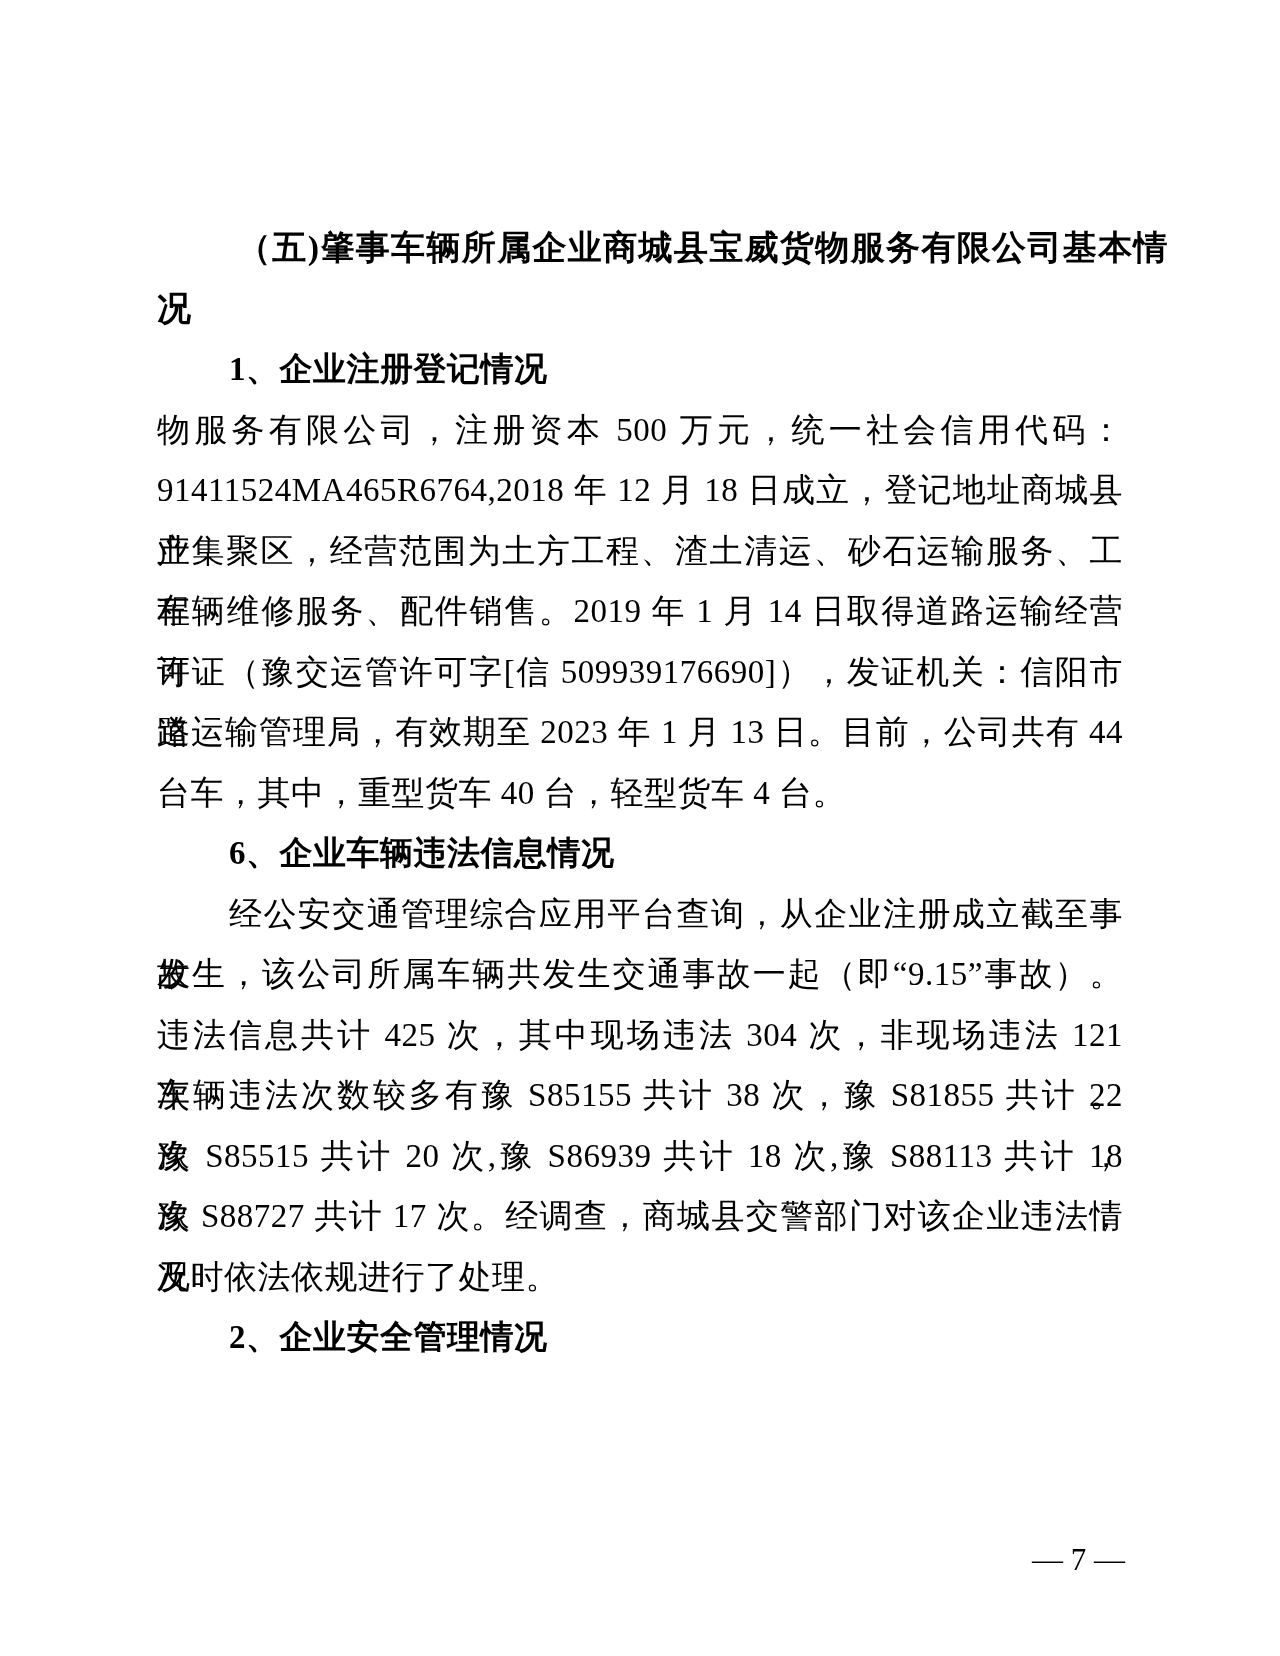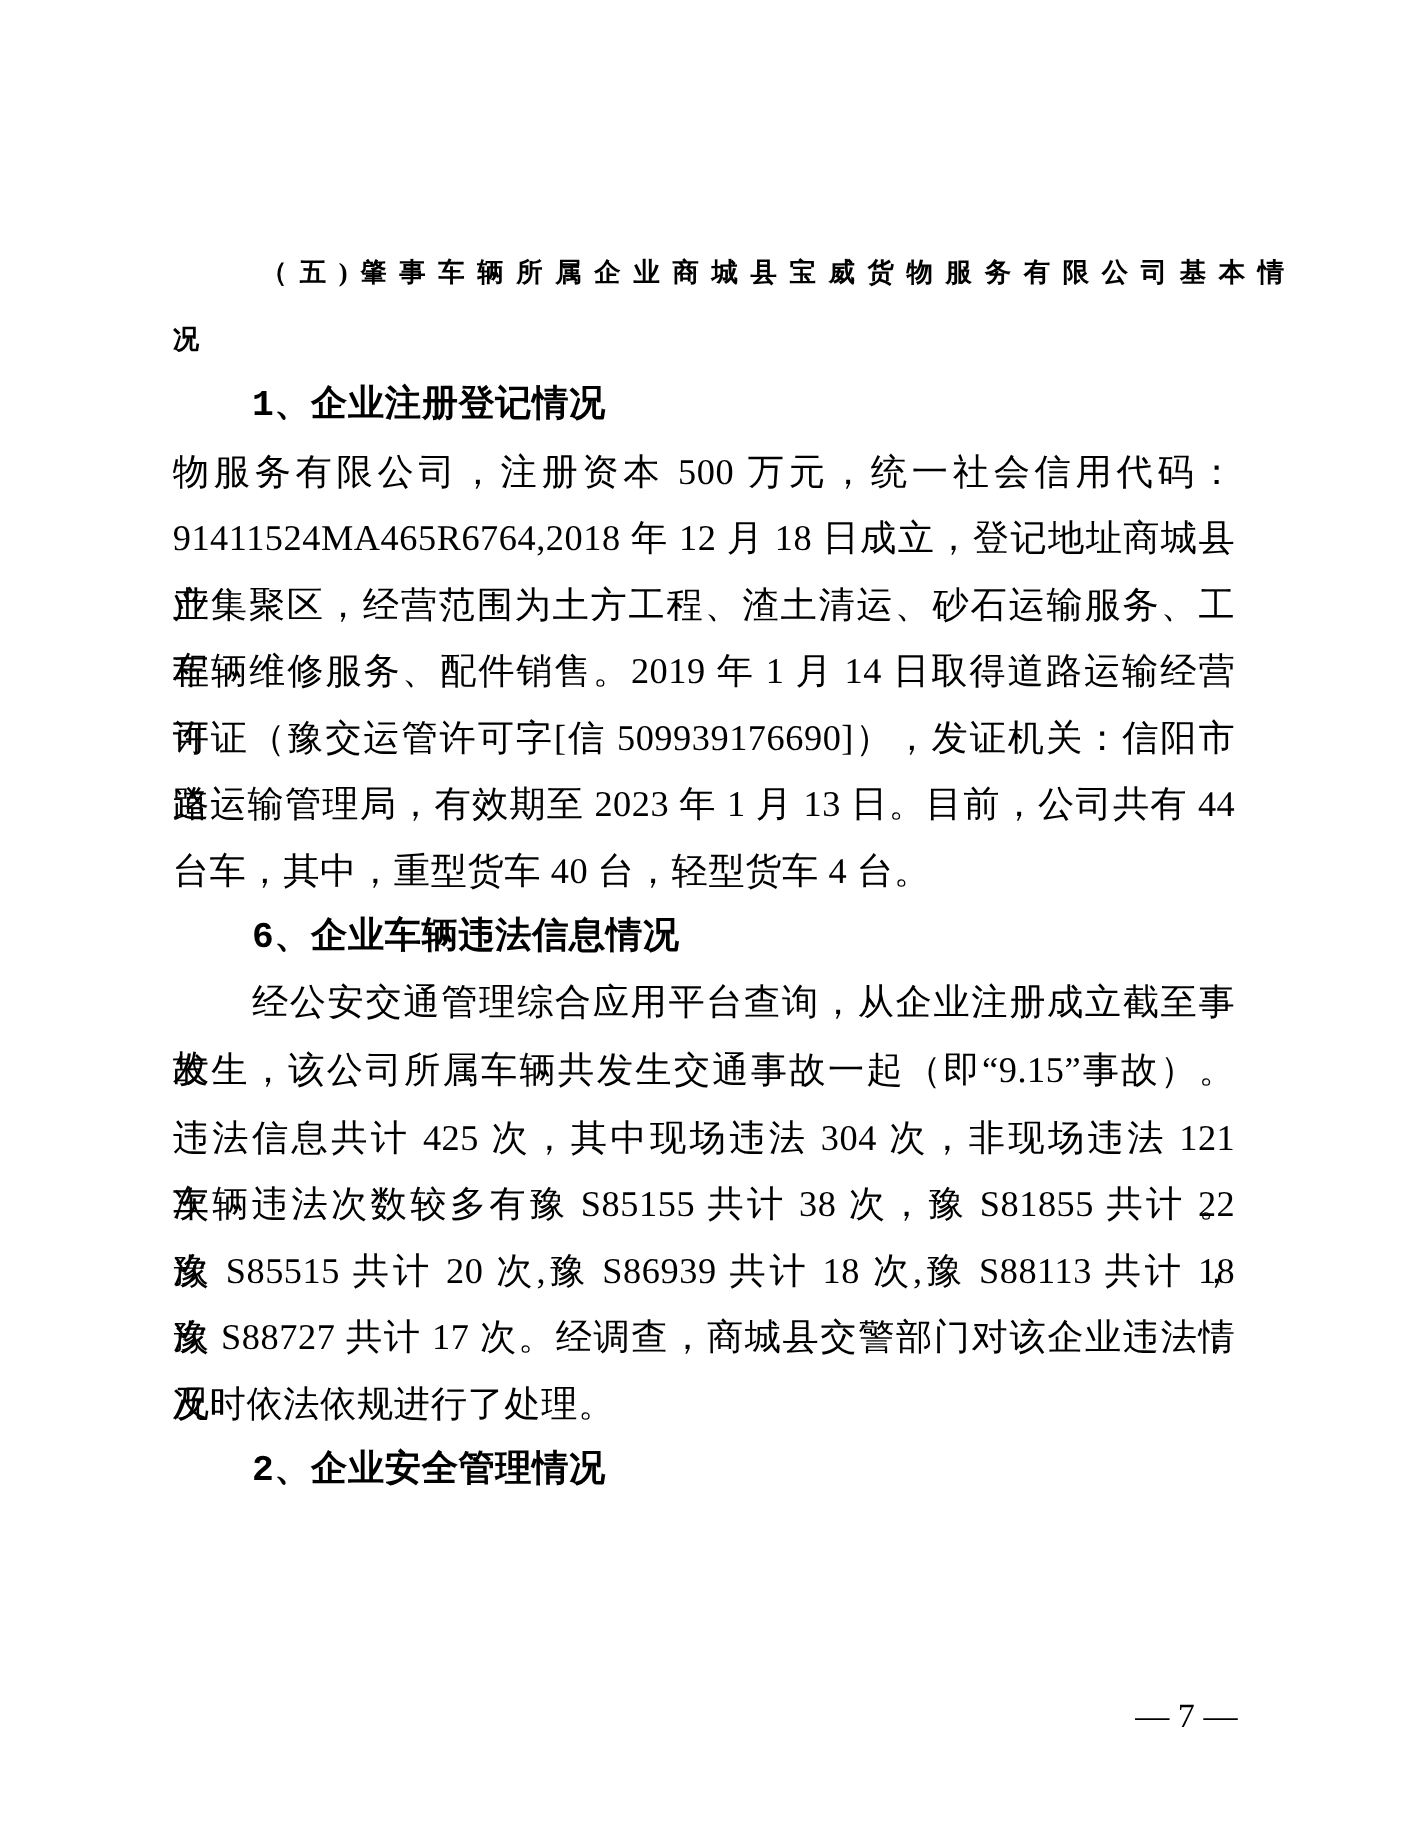--- a/index.html
+++ b/index.html
@@ -31,25 +31,24 @@
     line-height: 60.5px;
     font-size: 33px;
     letter-spacing: 0.5px;
   }
   .j {
     text-align: justify;
     text-align-last: justify;
   }
   .indent {
     text-indent: 72px;
-    font-family: Liberation Mono, monospace;
   }
   .heading {
     font-weight: bold;
-    font-size: 24px;
+    font-size: 34px;
   }
   .heading.first {
     width: 1011px;
     text-indent: 80px;
   }
   .sub {
     font-weight: bold;
   }
   .footer {
     position: absolute;

